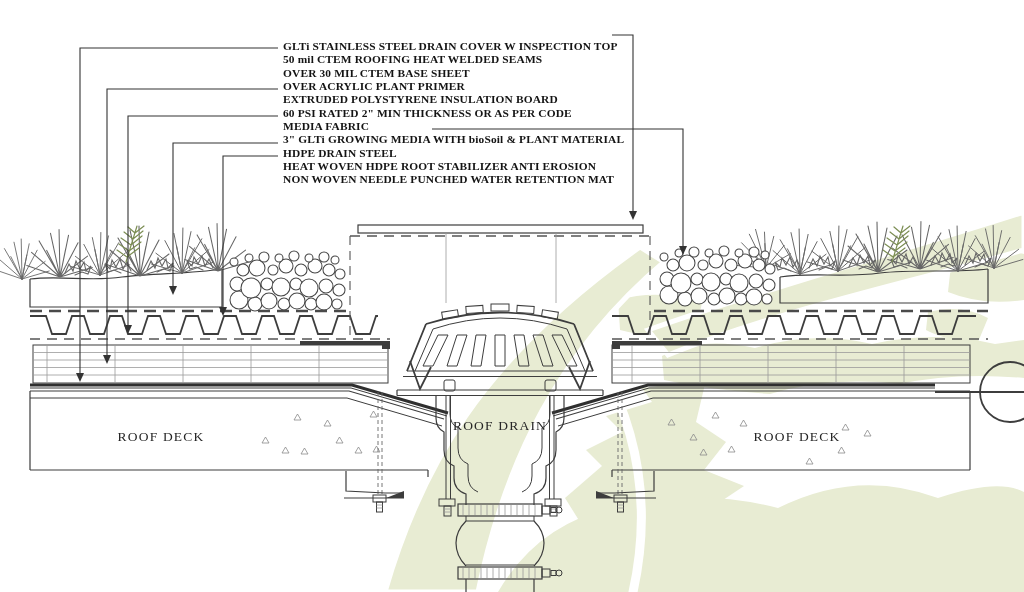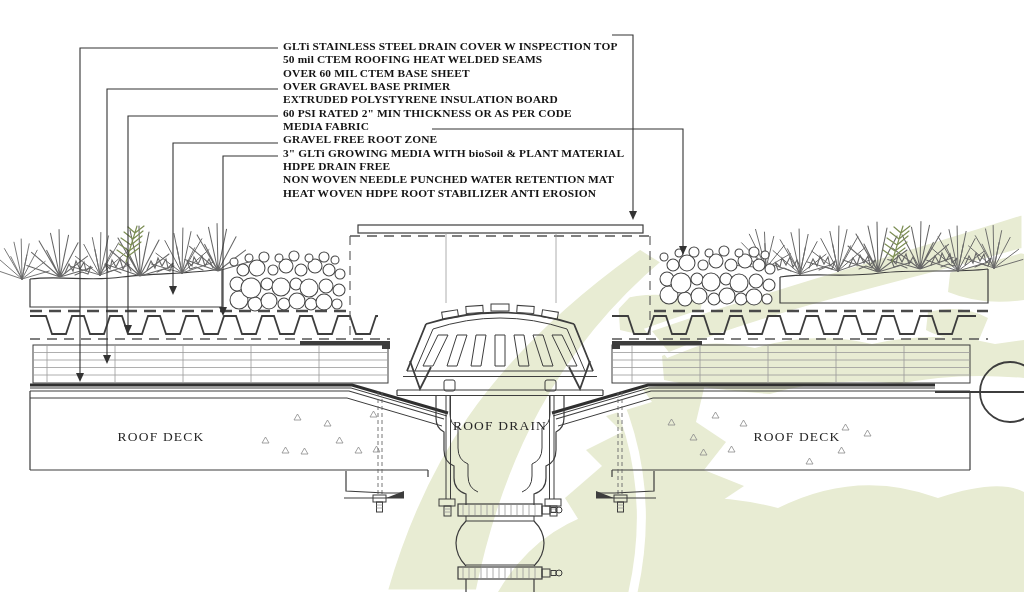--- a/index.html
+++ b/index.html
@@ -299,25 +299,24 @@
     <path class="ldr" d="M612 35 H633 V211"></path>  
         <polygon class="arr" points="629,211 637,211 633,220"></polygon>
     <path class="ldr" d="M432 129 H683 V246"></path> 
         <polygon class="arr" points="679,246 687,246 683,255"></polygon>
   </g>
 </svg>
 
 <div class="notes">
   <div>GLTi STAINLESS STEEL DRAIN COVER W INSPECTION TOP</div>
   <div>50 mil CTEM ROOFING HEAT WELDED SEAMS</div>
-  <div>OVER 60 MIL CTEM BASE SHEET</div>
-  <div>OVER GRAVEL BASE PRIMER</div>
+  <div>OVER 30 MIL CTEM BASE SHEET</div>
+  <div>OVER ACRYLIC PLANT PRIMER</div>
   <div>EXTRUDED POLYSTYRENE INSULATION BOARD</div>
   <div>60 PSI RATED 2" MIN THICKNESS OR AS PER CODE</div>
   <div>MEDIA FABRIC</div>
-  <div>GRAVEL FREE ROOT ZONE</div>
   <div>3" GLTi GROWING MEDIA WITH bioSoil &amp; PLANT MATERIAL</div>
-  <div>HDPE DRAIN FREE</div>
+  <div>HDPE DRAIN STEEL</div>
+  <div>HEAT WOVEN HDPE ROOT STABILIZER ANTI EROSION</div>
   <div>NON WOVEN NEEDLE PUNCHED WATER RETENTION MAT</div>
-  <div>HEAT WOVEN HDPE ROOT STABILIZER ANTI EROSION</div>
 </div>
 
 </div>
 
 </body></html>

